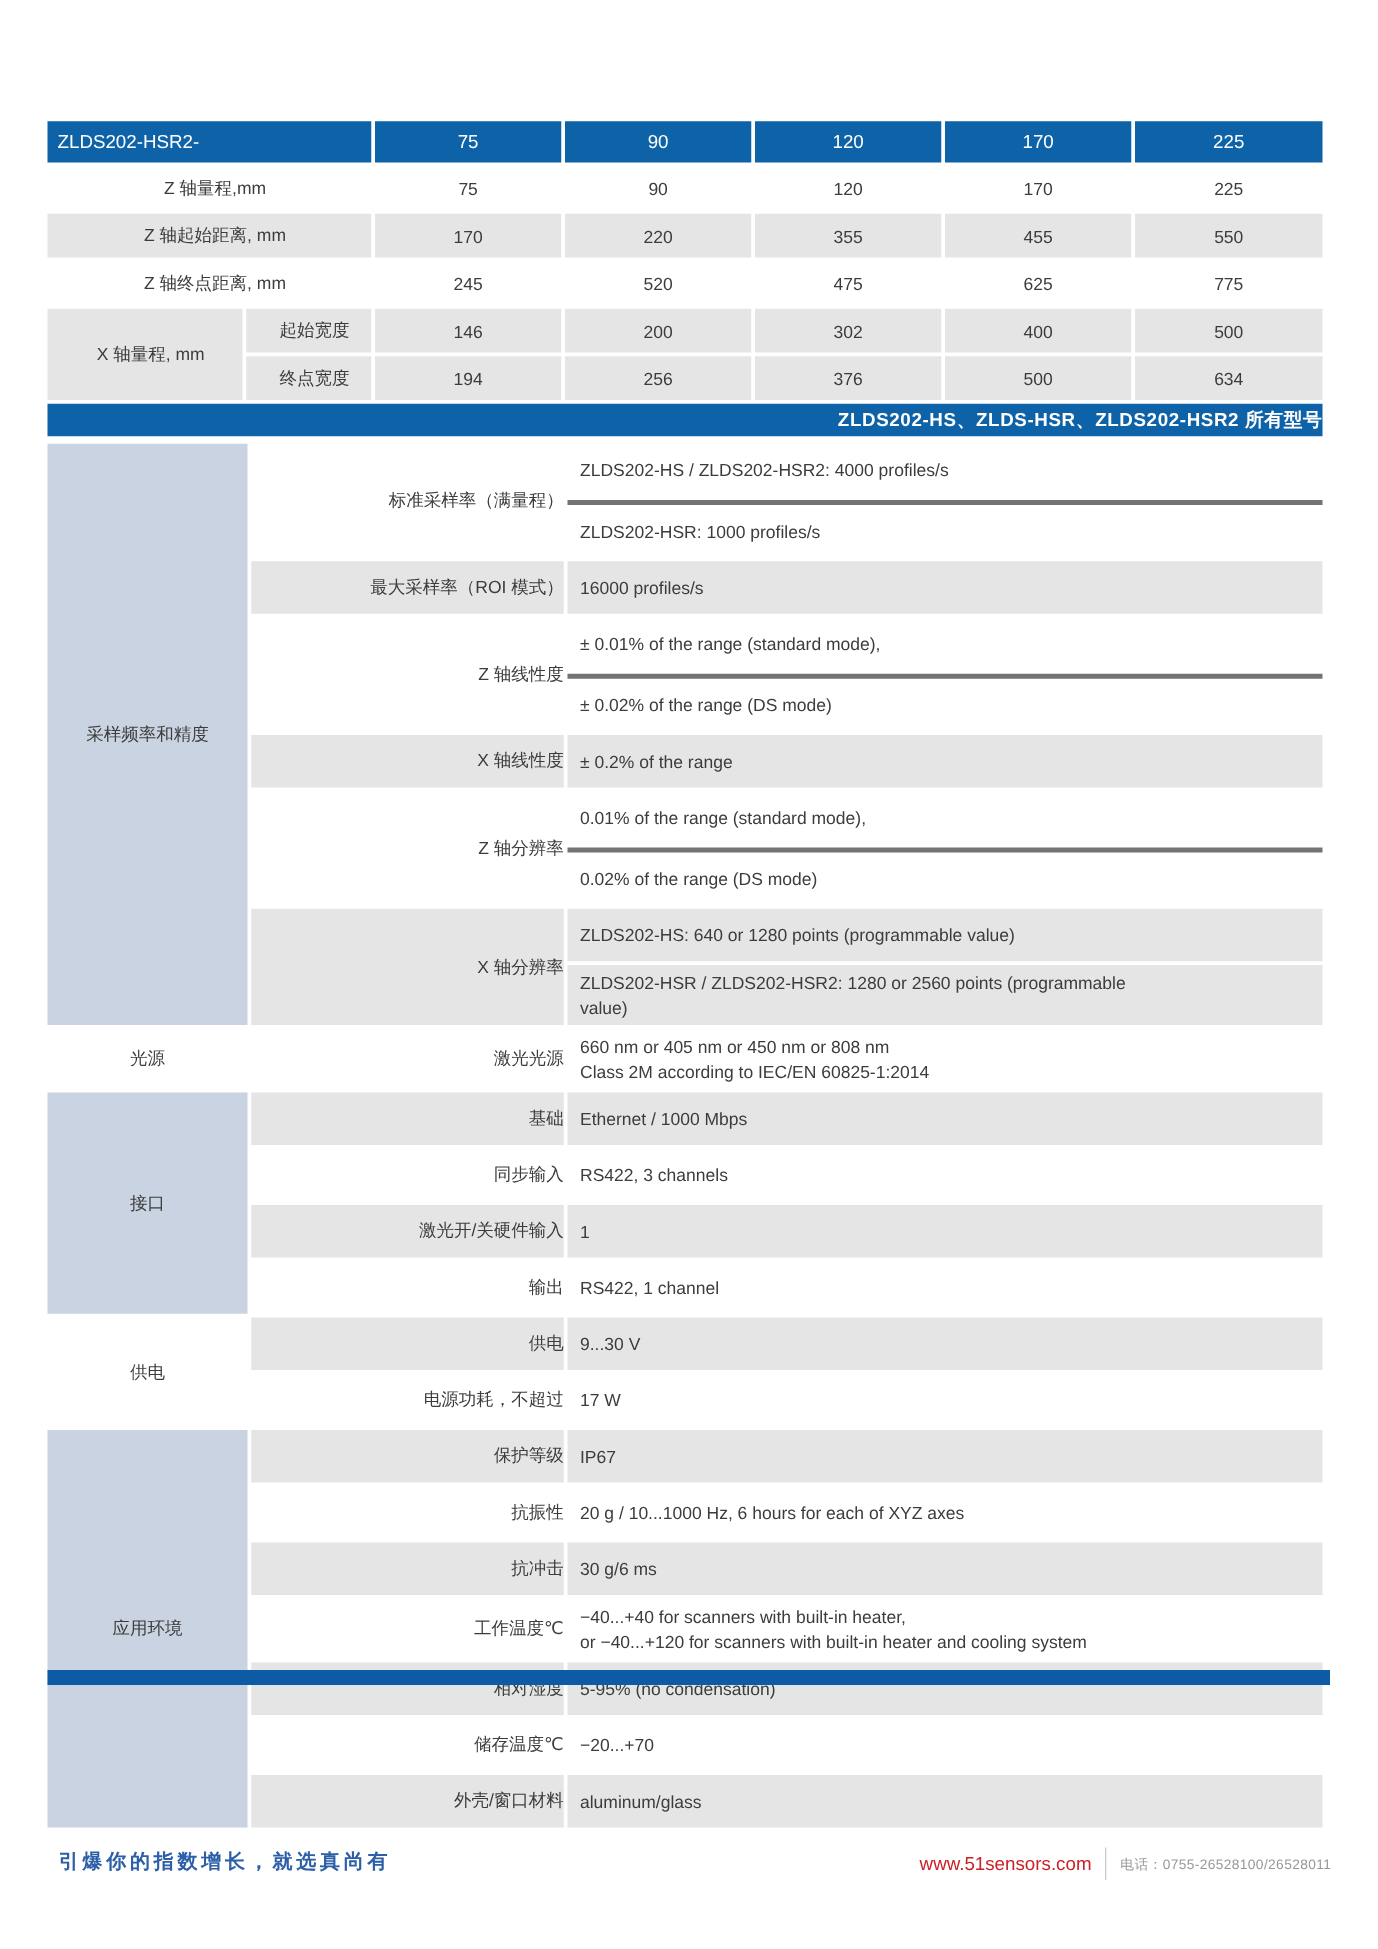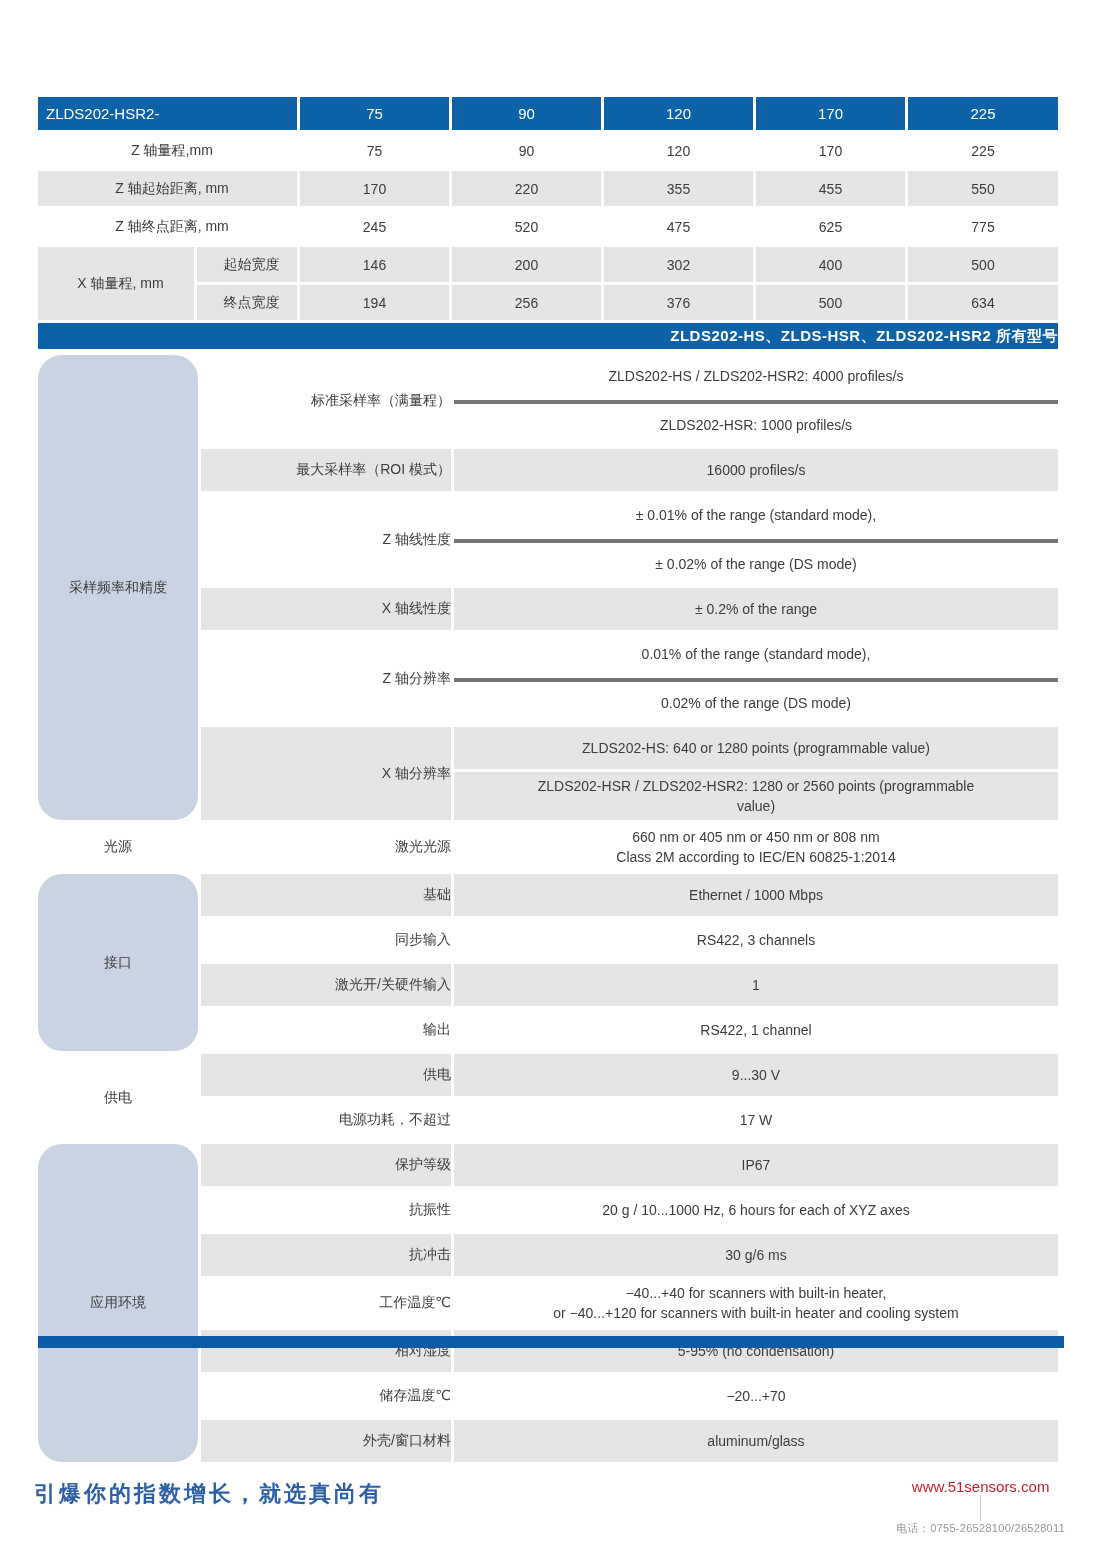--- a/index.html
+++ b/index.html
@@ -18,28 +18,28 @@
   .hdr th{background:#0e62a7;color:#ffffff;font-weight:normal;font-size:15px;height:33px;text-align:center;}
   .hdr th.model{text-align:left;padding-left:8px;}
   .m td{height:35px;text-align:center;}
   .m td.lbl{text-align:center;padding-left:9px;}
   .g{background:#e5e5e5;}
   .catg{background:#c9d3e1;text-align:center;}
   .banner-row td{background:#0e62a7;color:#ffffff;font-weight:bold;font-size:15px;height:26px;text-align:right;letter-spacing:.5px;}
 
   .spec td{height:34px;}
   .spec td.lbl{text-align:right;padding-left:7px;}
-  .spec td.val{text-align:center;white-space:pre-line;line-height:20px;padding:4px 10px;}
-  .spec td.cat{text-align:center;border-radius:24px;}
+  .spec td.val{white-space:pre-line;line-height:20px;padding:4px 10px;}
+  .spec td.cat{text-align:center;}
   .sep-line{border-top:4px solid #737373;}
 
   
   .accent-bar{position:absolute;left:38px;top:1336px;width:1026px;height:12px;background:#0d5ba5;}
-  .footer-slogan{position:absolute;left:34px;top:1479px;font-size:22px;font-weight:bold;color:#2c5fa7;letter-spacing:3px;}
-  .footer-right{position:absolute;right:37px;top:1478px;display:flex;align-items:center;flex-direction:column;}
+  .footer-slogan{position:absolute;left:47px;top:1479px;font-size:16px;font-weight:bold;color:#2c5fa7;letter-spacing:3px;}
+  .footer-right{position:absolute;right:37px;top:1478px;display:flex;align-items:center;}
   .footer-website{color:#cb2028;font-size:15px;}
   .footer-vdiv{width:1px;height:26px;background:#c9c9c9;margin:0 11px;}
   .footer-phone{color:#989898;font-size:11px;letter-spacing:.3px;}
 </style>
 </head>
 <body>
 
 <div class="page">
 
 

